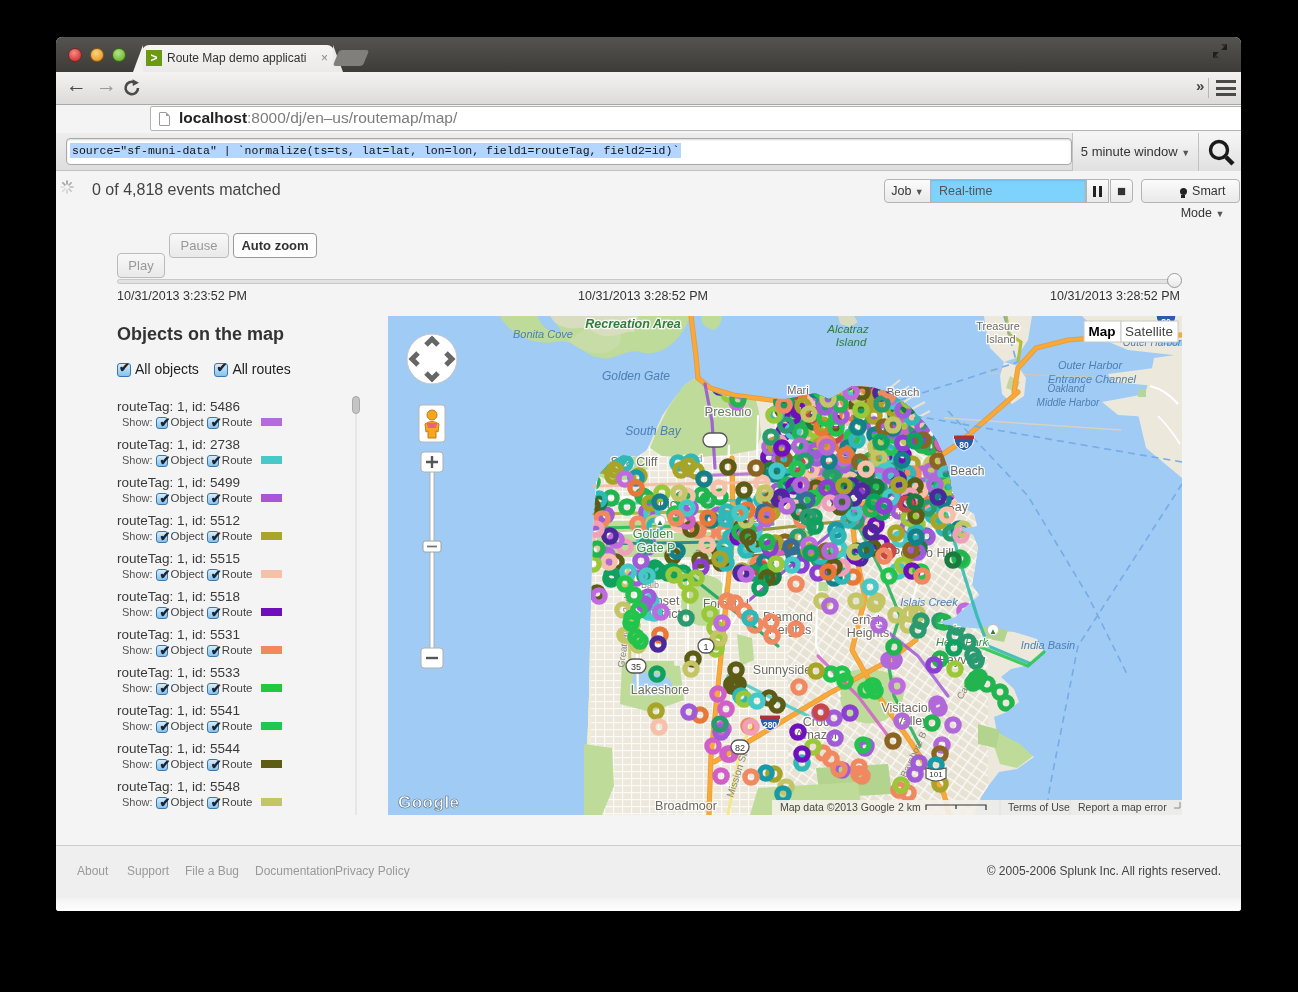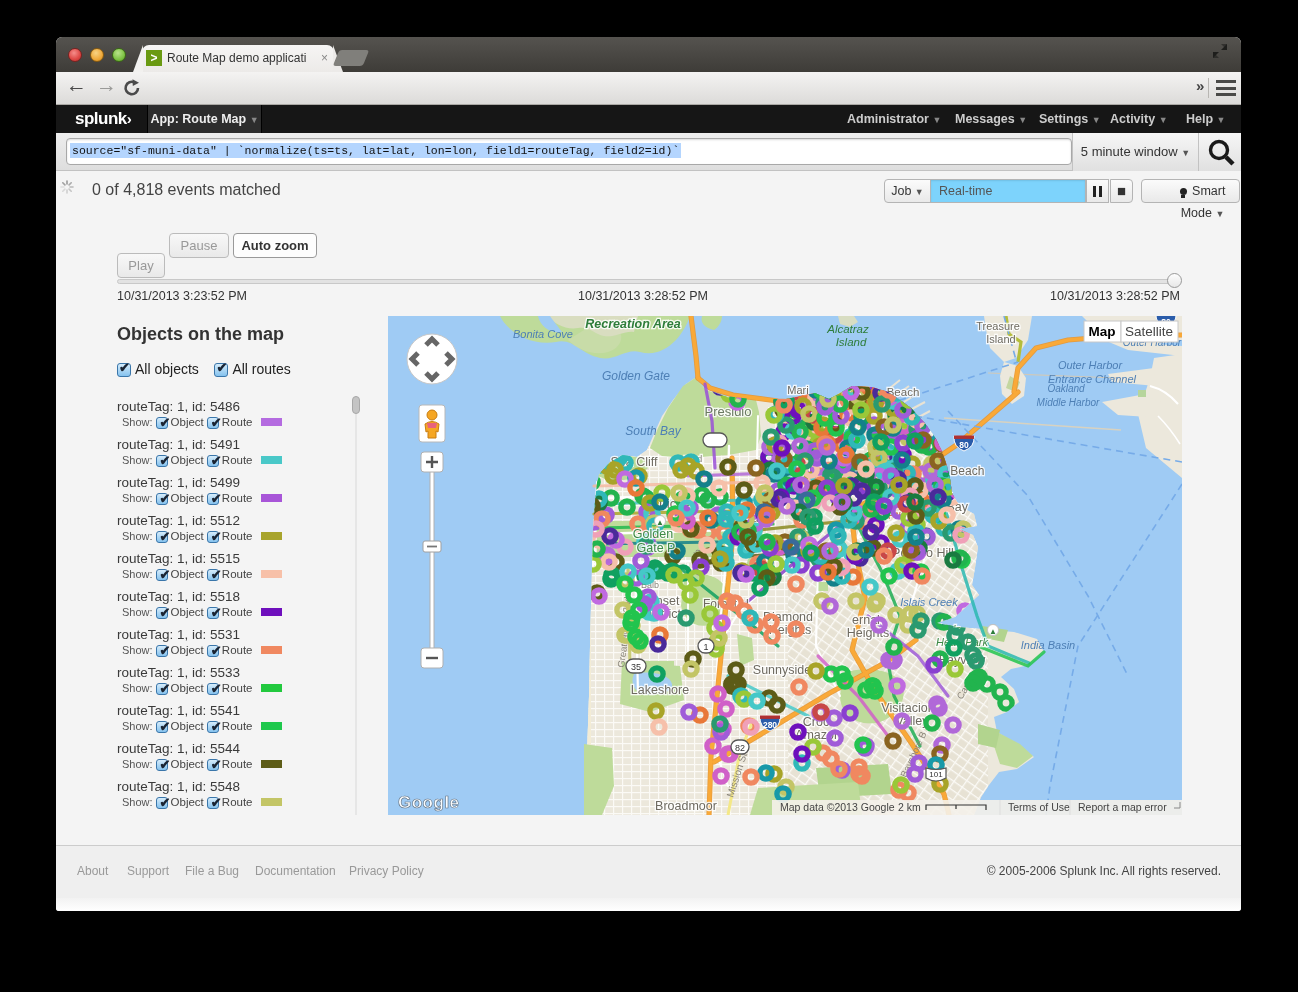--- a/index.html
+++ b/index.html
@@ -109,29 +109,20 @@
       <div id="urlico"></div>
       <div id="urltext"><b>localhost</b><span>:8000/dj/en–us/routemap/map/</span></div>
       <svg id="star" width="17" height="17" viewBox="0 0 17 17" style="top:4px;">
           <path d="M8.5,1.5 L10.6,6.1 L15.6,6.6 L11.9,10 L13,15 L8.5,12.4 L4,15 L5.1,10 L1.4,6.6 L6.4,6.1 Z" fill="none" stroke="#888" stroke-width="1.3"></path>
         </svg>
     </div>
     <div id="chev">»</div>
     <div id="tsep"></div>
     <div id="menu3"></div>
   </div>
-  <div id="sbar">
-    <div id="slogo">splunk<i>›</i></div>
-    <div id="sapp">App: Route Map <span class="car">▼</span></div>
-    <div class="smenu" style="left:791px;">Administrator <span class="car">▼</span></div>
-    <div class="smenu" style="left:899px;">Messages <span class="car">▼</span></div>
-    <div class="smenu" style="left:983px;">Settings <span class="car">▼</span></div>
-    <div class="smenu" style="left:1054px;">Activity <span class="car">▼</span></div>
-    <div class="smenu" style="left:1130px;">Help <span class="car">▼</span></div>
-  </div>
   <div id="srow">
     <div id="sinput">
         <div id="sq">source="sf-muni-data" | `normalize(ts=ts, lat=lat, lon=lon, field1=routeTag, field2=id)`</div>
       </div>
     <div id="stime">5 minute window <span class="car" style="color:#555">▼</span></div>
     <div id="sbtn"><svg width="42" height="38">
           <circle cx="20" cy="17" r="8.5" fill="none" stroke="#1a1a1a" stroke-width="3.4"></circle>
           <line x1="27" y1="24" x2="34" y2="31" stroke="#1a1a1a" stroke-width="4.5"></line>
         </svg></div>
   </div>
@@ -161,21 +152,21 @@
   <div class="ts" style="left:61px;">10/31/2013 3:23:52 PM</div>
   <div class="ts" style="left:522px;">10/31/2013 3:28:52 PM</div>
   <div class="ts" style="left:994px;">10/31/2013 3:28:52 PM</div>
   <div id="otitle">Objects on the map</div>
   <div id="allobj"><span class="cb"></span>All objects &nbsp;&nbsp;&nbsp;<span class="cb"></span>All routes</div>
   <div class="item" style="top:362px">
 <div class="it">routeTag: 1, id: 5486</div>
 <div class="ir"><span class="sh">Show:</span><span class="cb"></span><span class="lb">Object</span><span class="cb cb2"></span><span class="lb">Route</span><span class="sw" style="background:#b46be0"></span></div>
 </div>
 <div class="item" style="top:400px">
-<div class="it">routeTag: 1, id: 5491</div>
+<div class="it">routeTag: 1, id: 2738</div>
 <div class="ir"><span class="sh">Show:</span><span class="cb"></span><span class="lb">Object</span><span class="cb cb2"></span><span class="lb">Route</span><span class="sw" style="background:#49c8c8"></span></div>
 </div>
 <div class="item" style="top:438px">
 <div class="it">routeTag: 1, id: 5499</div>
 <div class="ir"><span class="sh">Show:</span><span class="cb"></span><span class="lb">Object</span><span class="cb cb2"></span><span class="lb">Route</span><span class="sw" style="background:#a855d8"></span></div>
 </div>
 <div class="item" style="top:476px">
 <div class="it">routeTag: 1, id: 5512</div>
 <div class="ir"><span class="sh">Show:</span><span class="cb"></span><span class="lb">Object</span><span class="cb cb2"></span><span class="lb">Route</span><span class="sw" style="background:#a8a42c"></span></div>
 </div>
@@ -1247,16 +1238,16 @@
 <text x="620" y="495" font-size="10.5" fill="#444">Terms of Use</text>
 <line x1="682" y1="484" x2="682" y2="499" stroke="#ddd" stroke-width="1"></line>
 <text x="690" y="495" font-size="10.5" fill="#444">Report a map error</text>
 <path d="M786,492 L792,492 L792,486" stroke="#888" stroke-width="1" fill="none"></path>
 </svg></div>
   <div id="footer">
     <a style="left:21px;">About</a>
       <a style="left:71px;">Support</a>
       <a style="left:129px;">File a Bug</a>
     <a style="left:199px;">Documentation</a>
-      <a style="left:293px;">Privacy Policy</a>
+      <a style="left:279px;">Privacy Policy</a>
     <div id="fcopy">© 2005-2006 Splunk Inc. All rights reserved.</div>
   </div>
   <div id="fstrip"></div>
 </div>
 </body></html>

